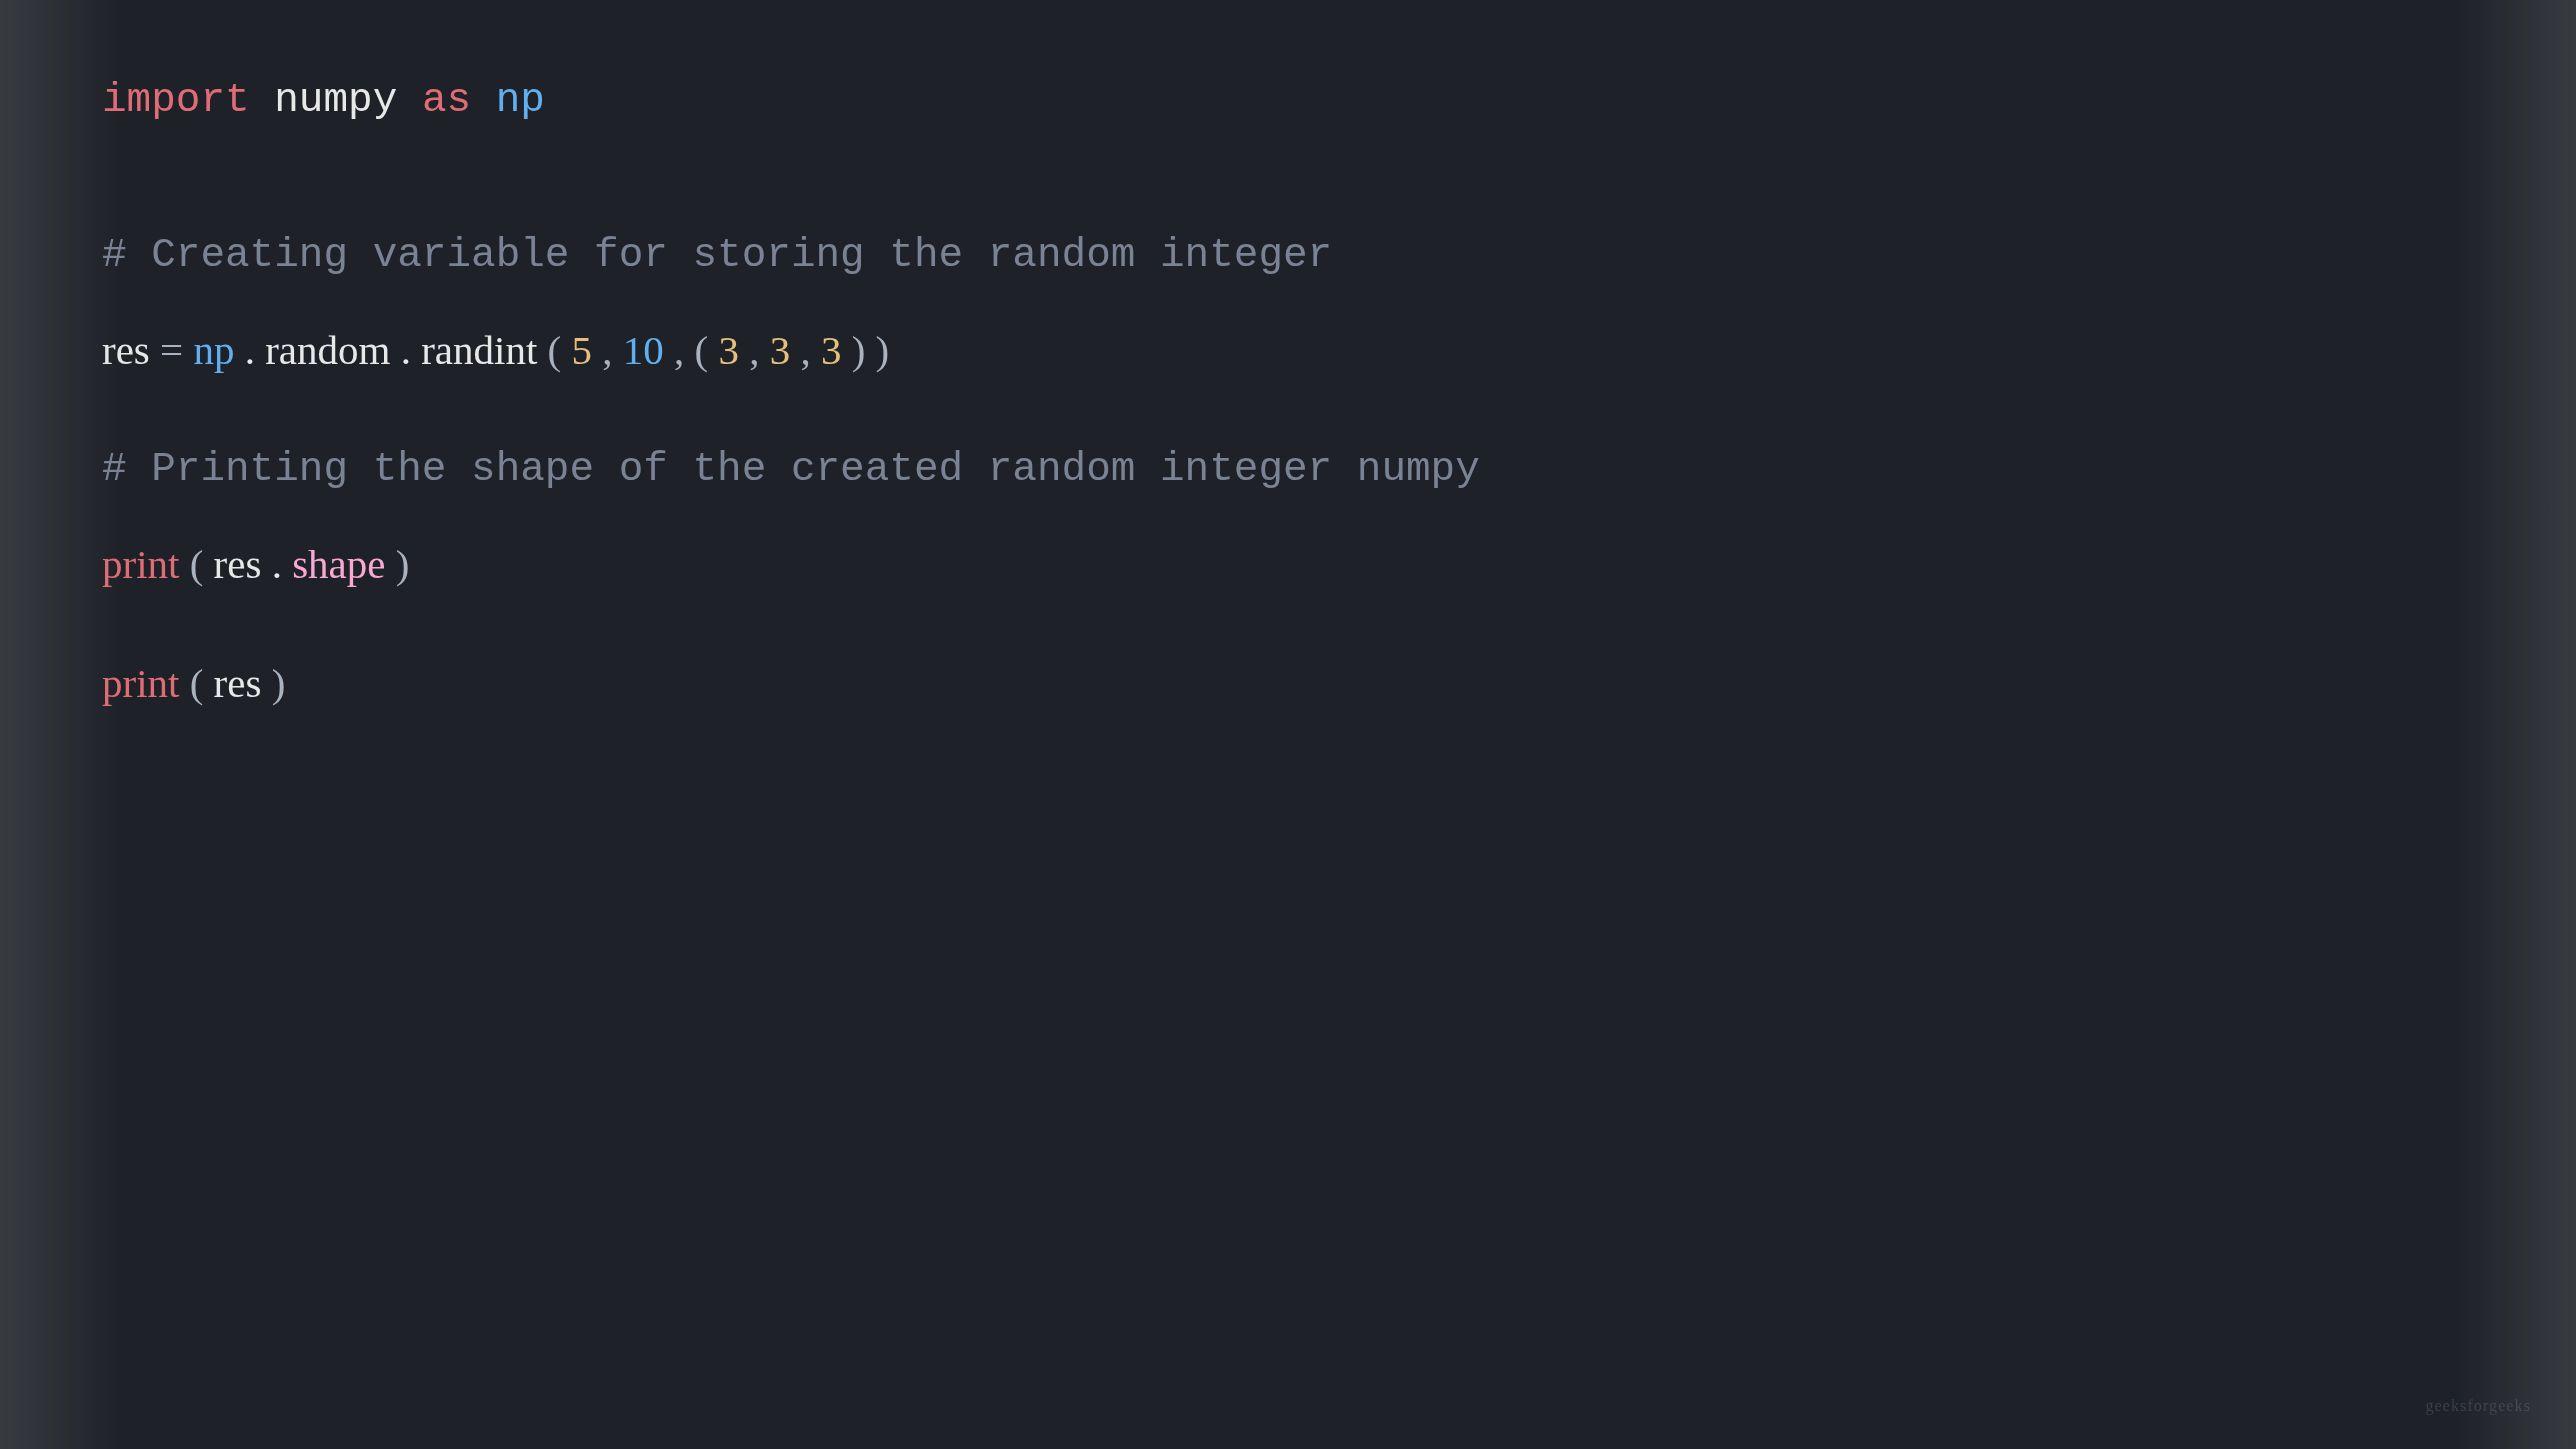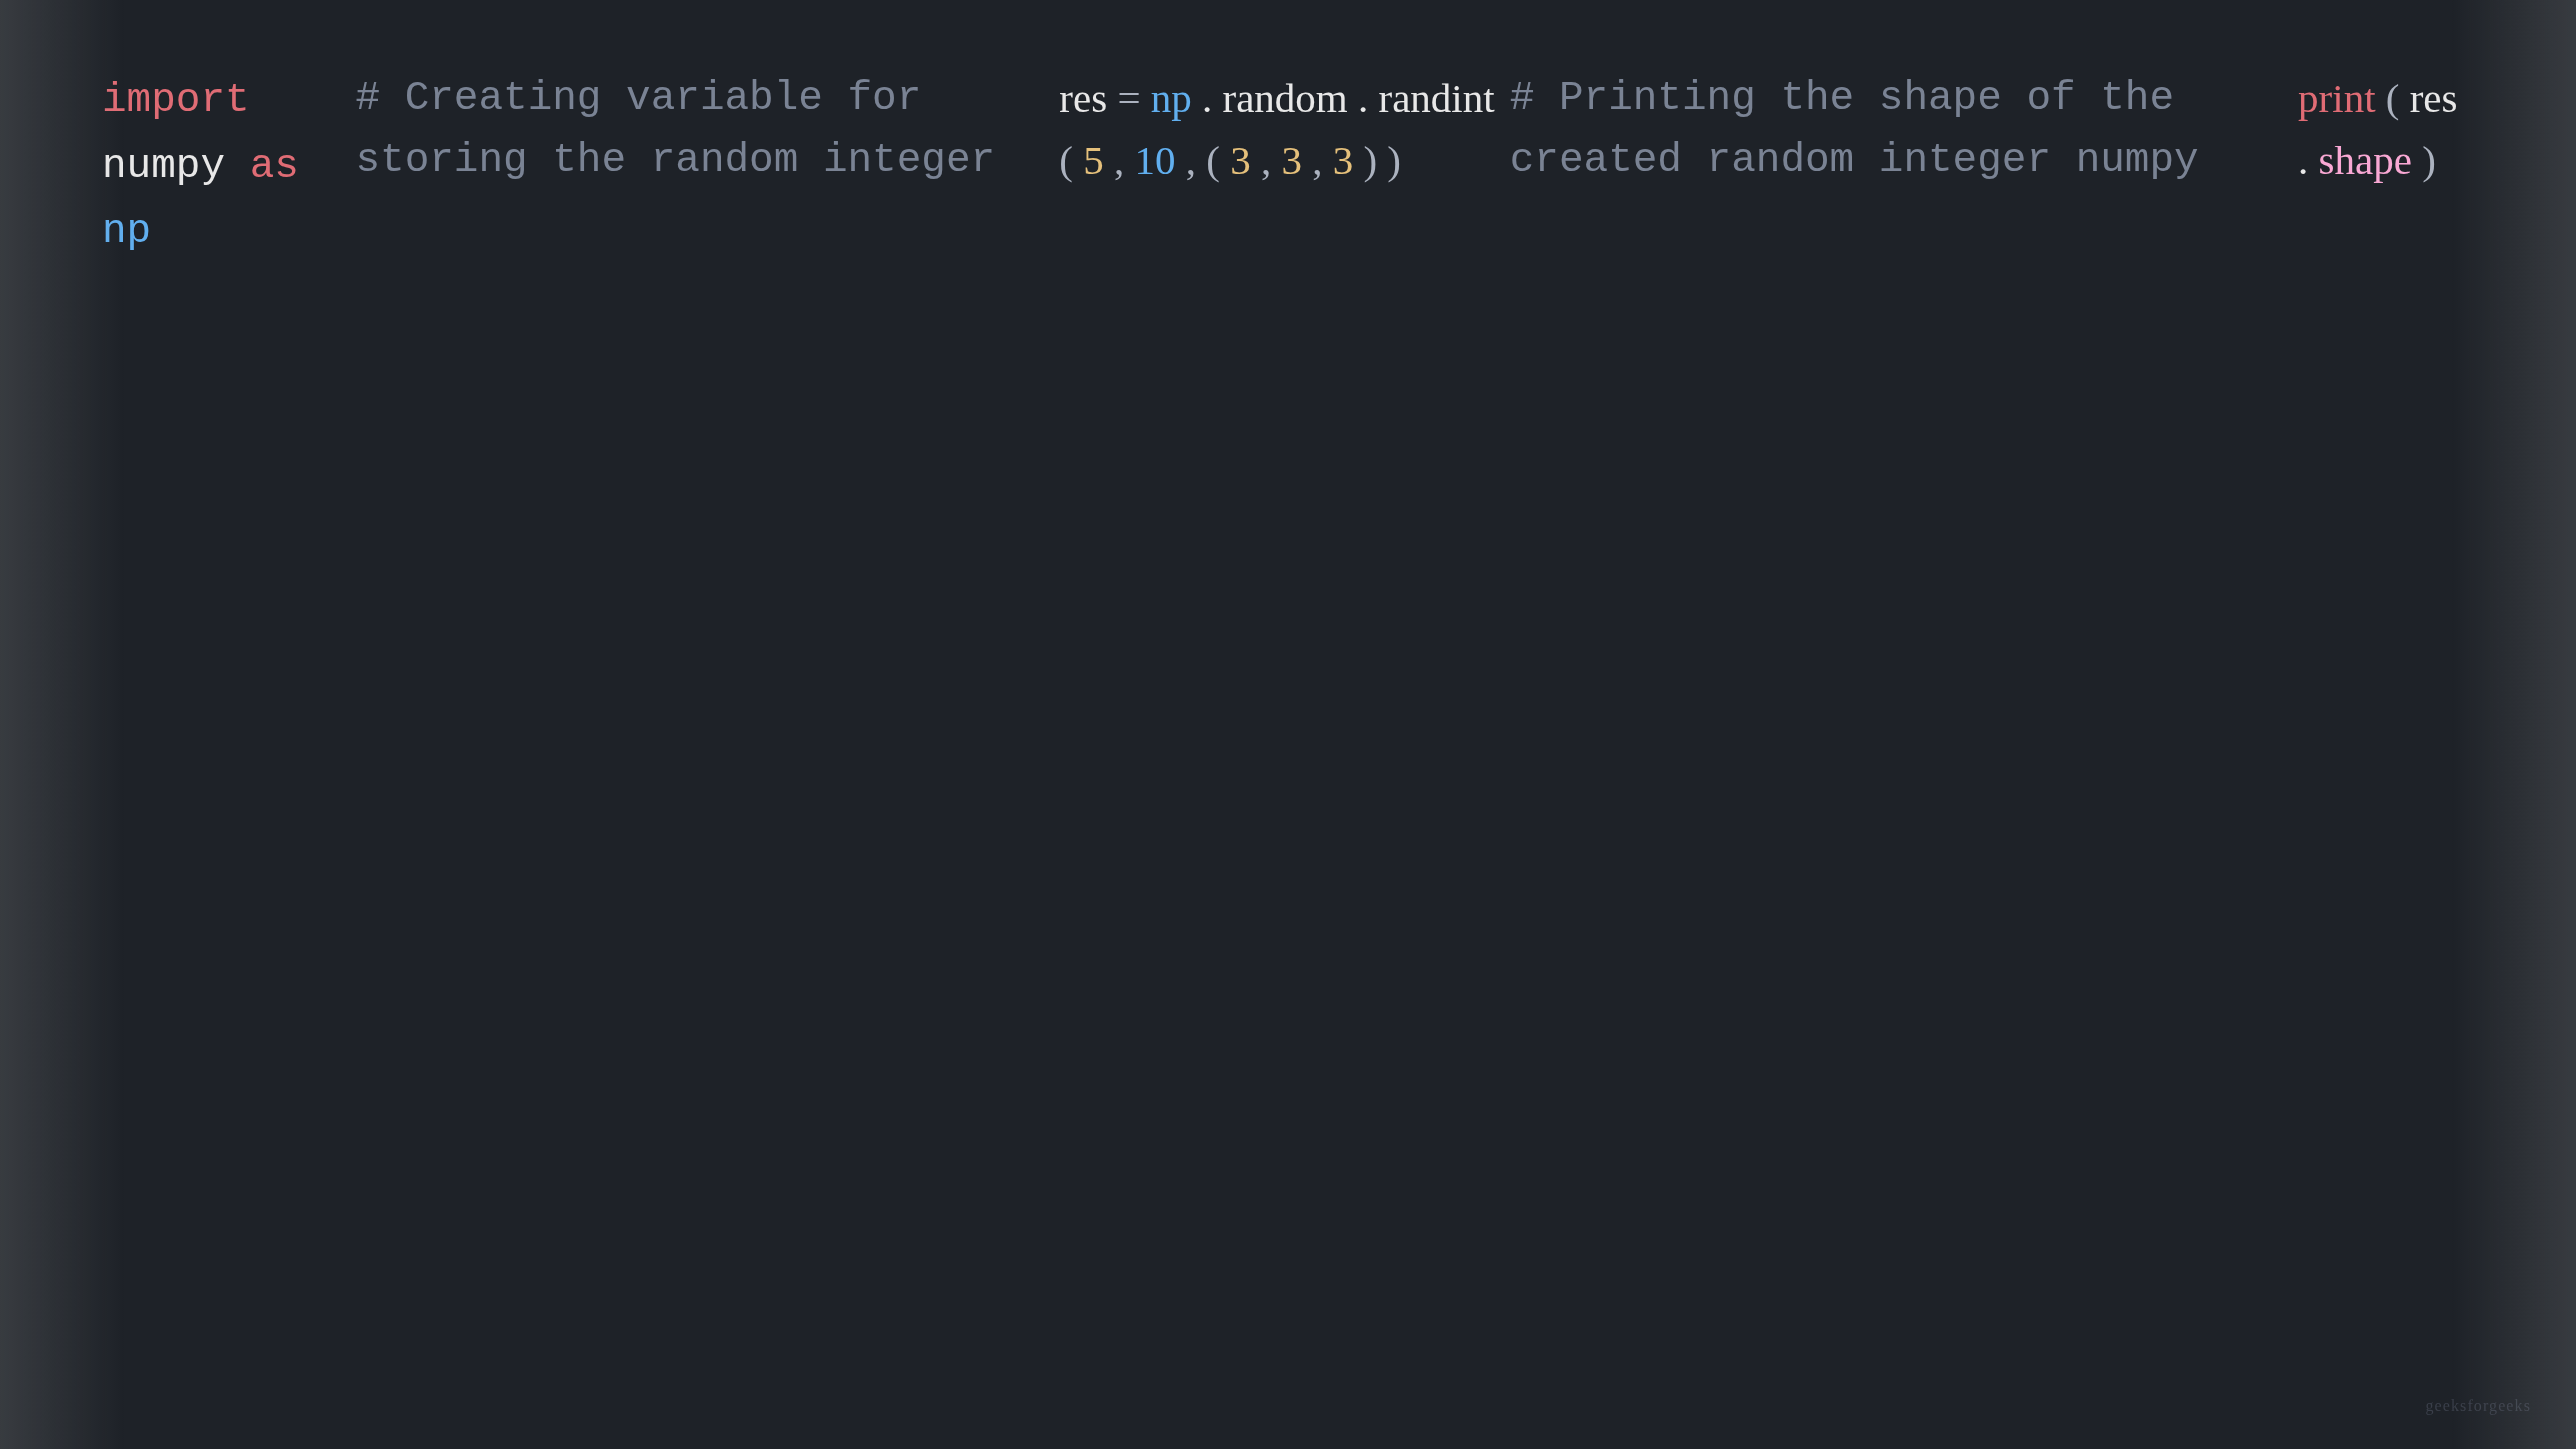--- a/index.html
+++ b/index.html
@@ -45,21 +45,21 @@
     .code-container {
       width: 2576px;
       height: 1450px;
       background: #1e2228;
       padding: 68px 102px 68px 102px;
       font-family: 'Courier New', Courier, monospace;
       font-size: 41px;
       line-height: 1.6;
       position: relative;
       display: flex;
-      flex-direction: row;
+      flex-direction: column;
       justify-content: flex-start;
     }
 
     .top-snippet {
       color: #e06c75;
       font-size: 41px;
       font-family: 'Courier New', Courier, monospace;
       margin-bottom: 34px;
     }
 
@@ -205,17 +205,23 @@
     <span class="fn">print</span>
     <span class="paren">(</span>
     <span class="var">res</span>
     <span class="method">.</span>
     <span class="attr">shape</span>
     <span class="paren">)</span>
   </div>
 
   <div class="spacer"></div>
 
+  <div class="code-line">
+    <span class="fn">print</span>
+    <span class="paren">(</span>
+    <span class="var">res</span>
+    <span class="paren">)</span>
+  </div>
 
   <div class="watermark">geeksforgeeks</div>
 
 </div>
 
 
 </body></html>

